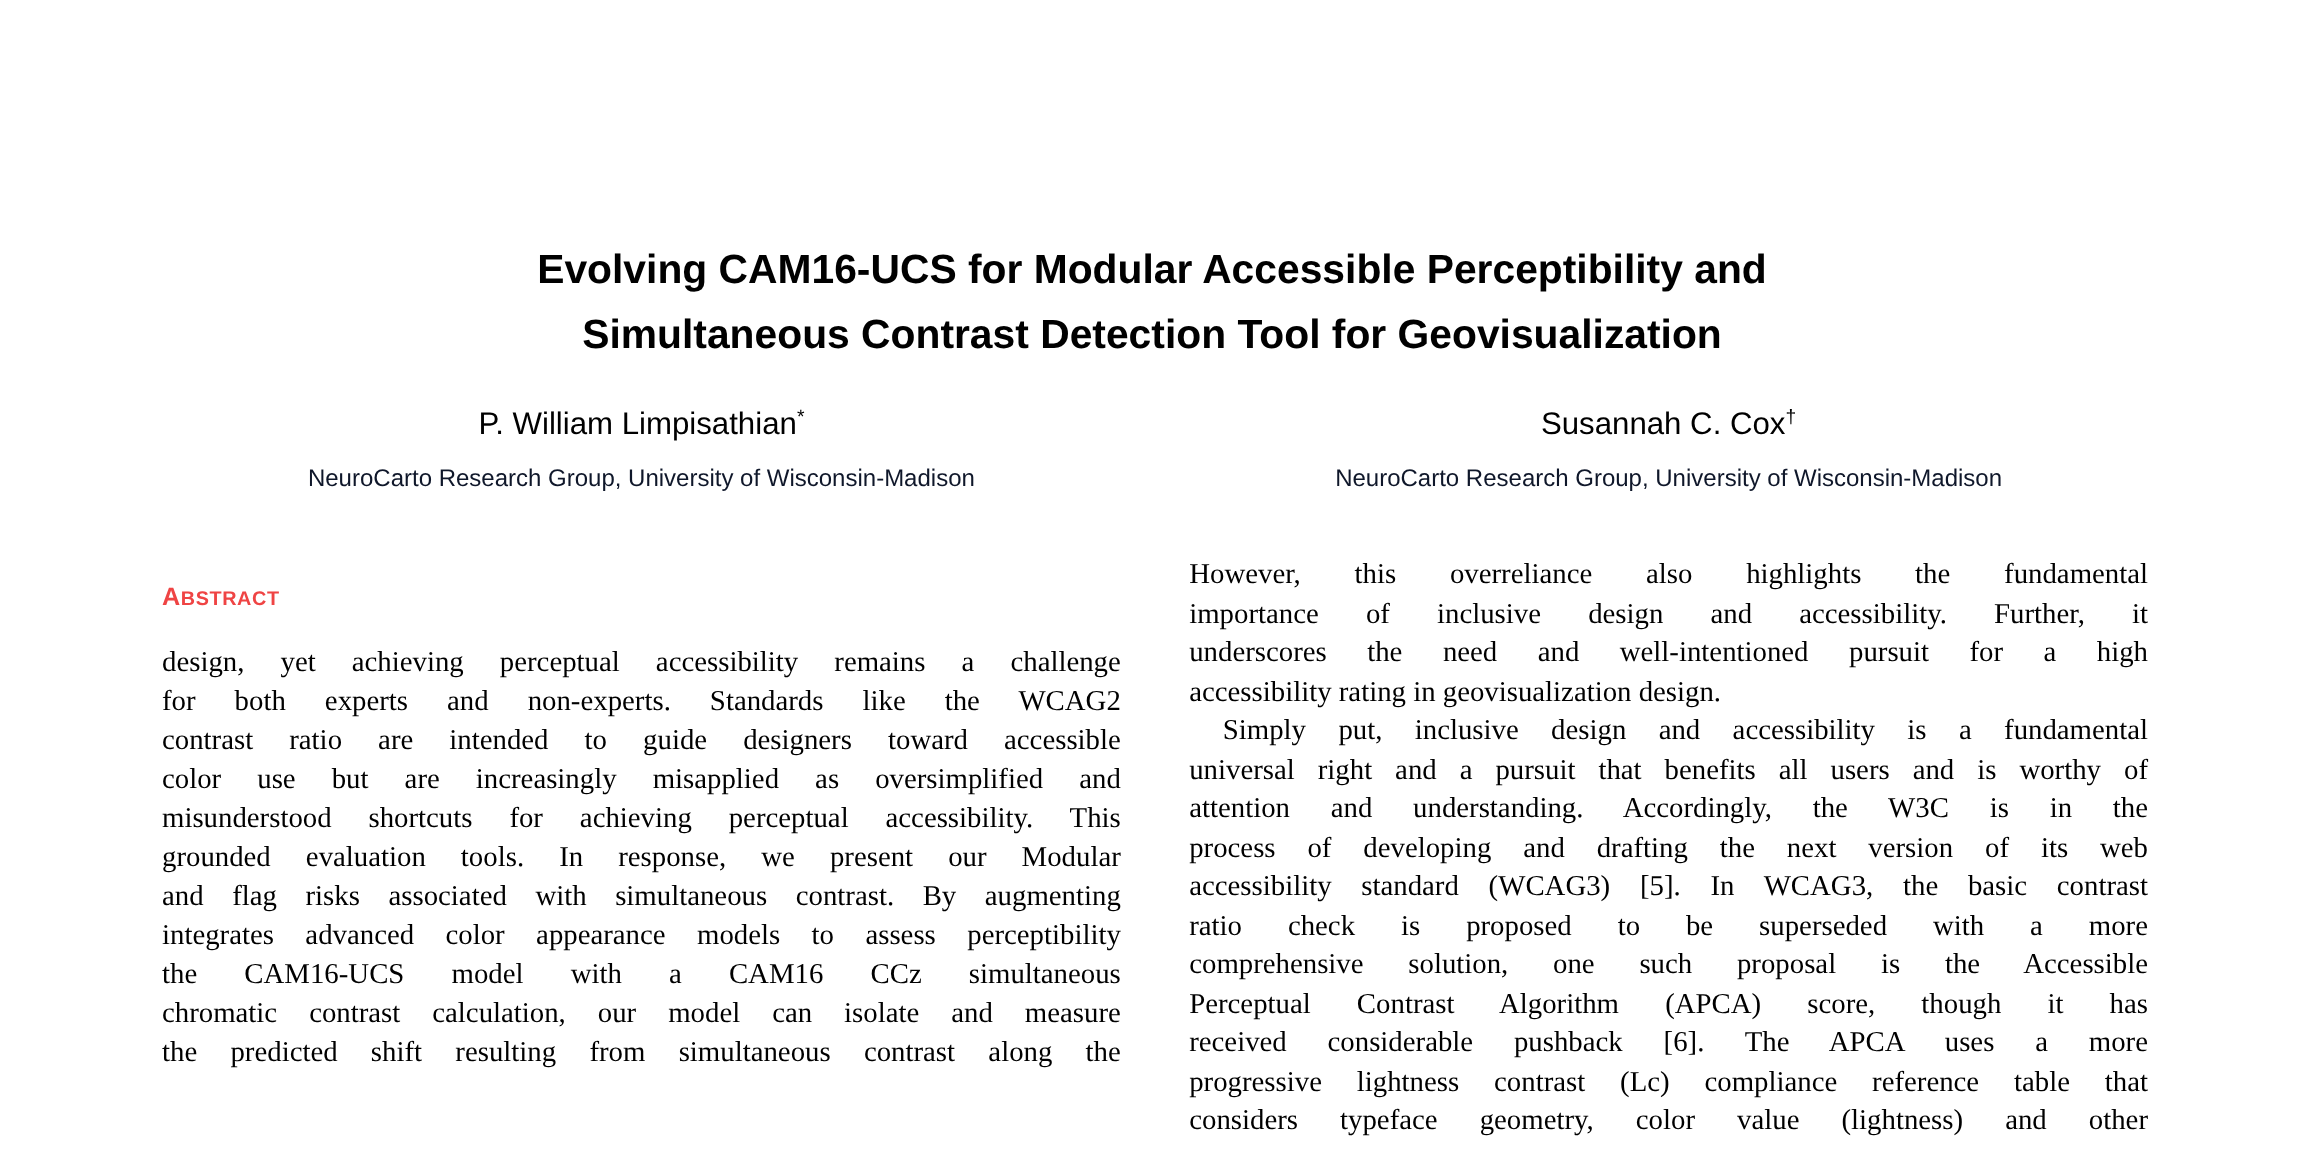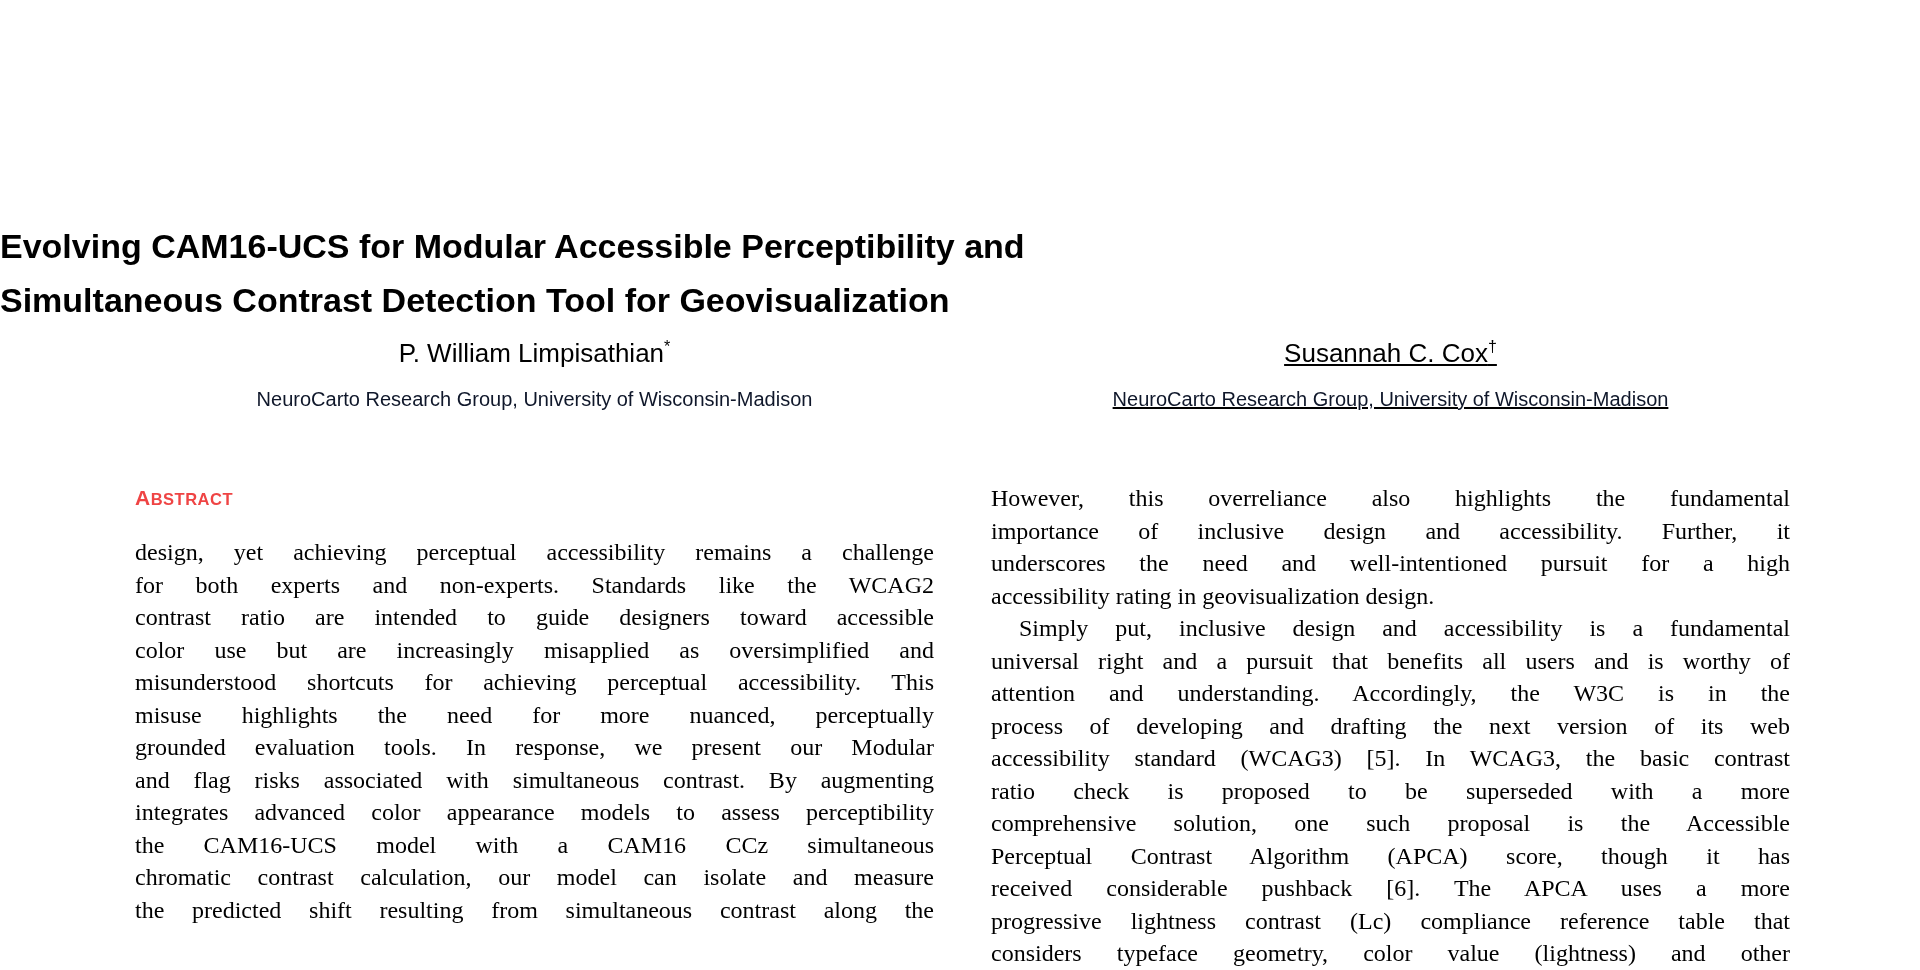--- a/index.html
+++ b/index.html
@@ -13,42 +13,42 @@
     color: #000000;
     overflow: hidden;
     position: relative;
     font-family: "Liberation Serif", serif;
   }
   .paper-title {
     position: absolute;
     top: 198px;
     left: 0;
     width: 1920px;
+    text-align: center;
     font-family: "Liberation Sans", sans-serif;
     font-weight: bold;
     font-size: 34px;
     line-height: 54px;
     color: #000000;
-    margin-top: 21px;
   }
   .authors-row {
     position: absolute;
     top: 338px;
     left: 0;
     width: 1920px;
     height: 90px;
   }
   .author-block {
     position: absolute;
     width: 799px;
     text-align: center;
     font-family: "Liberation Sans", sans-serif;
   }
   .author-block.left  { left: 135px; }
-  .author-block.right { left: 991px; text-decoration: underline; }
+  .author-block.right { left: 991px; }
   .author-name {
     font-size: 26px;
     line-height: 30px;
     color: #000000;
   }
   .author-name sup {
     font-size: 62%;
     vertical-align: super;
     line-height: 0;
   }
@@ -70,21 +70,21 @@
   .abstract-heading .sc-big   { font-size: 21px; }
   .abstract-heading .sc-small { font-size: 16.5px; }
   .body-col {
     position: absolute;
     width: 799px;
     font-size: 24px;
     line-height: 32.5px;
     color: #000000;
   }
   .col-left  { left: 135px; top: 536px; }
-  .col-right { left: 991px; top: 482px; }
+  .col-right { left: 991px; top: 463px; }
   .text-line {
     text-align: justify;
     text-align-last: justify;
     white-space: normal;
     height: 32.5px;
     overflow: visible;
   }
   .text-line.lastline { text-align-last: auto; }
   .text-line.indent   { text-indent: 28px; }
 </style>
@@ -108,21 +108,20 @@
 </div>
 
 <div class="abstract-heading"><span class="sc-big">A</span><span class="sc-small">BSTRACT</span></div>
 
 <div class="body-col col-left">
     <div class="text-line">design, yet achieving perceptual accessibility remains a challenge</div>
     <div class="text-line">for both experts and non-experts. Standards like the WCAG2</div>
     <div class="text-line">contrast ratio are intended to guide designers toward accessible</div>
     <div class="text-line">color use but are increasingly misapplied as oversimplified and</div>
     <div class="text-line">misunderstood shortcuts for achieving perceptual accessibility. This</div>
-    <div class="text-line">misuse highlights the need for more nuanced, perceptually</div>
     <div class="text-line">grounded evaluation tools. In response, we present our Modular</div>
     <div class="text-line">and flag risks associated with simultaneous contrast. By augmenting</div>
     <div class="text-line">integrates advanced color appearance models to assess perceptibility</div>
     <div class="text-line">the CAM16-UCS model with a CAM16 CCz simultaneous</div>
     <div class="text-line">chromatic contrast calculation, our model can isolate and measure</div>
     <div class="text-line">the predicted shift resulting from simultaneous contrast along the</div>
   </div>
 
 <div class="body-col col-right">
     <div class="text-line">However, this overreliance also highlights the fundamental</div>

